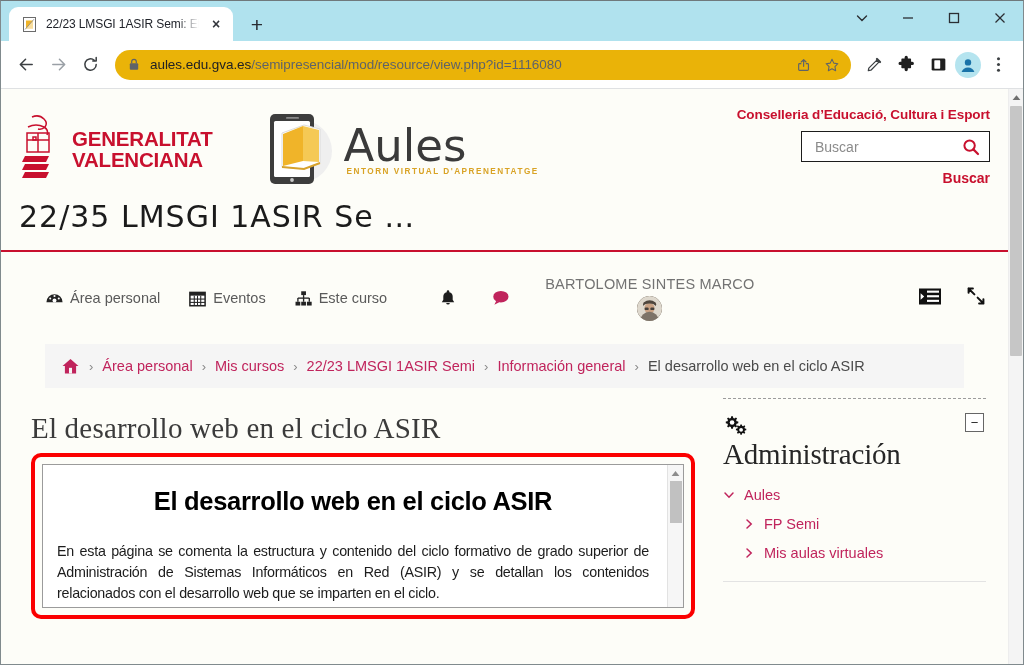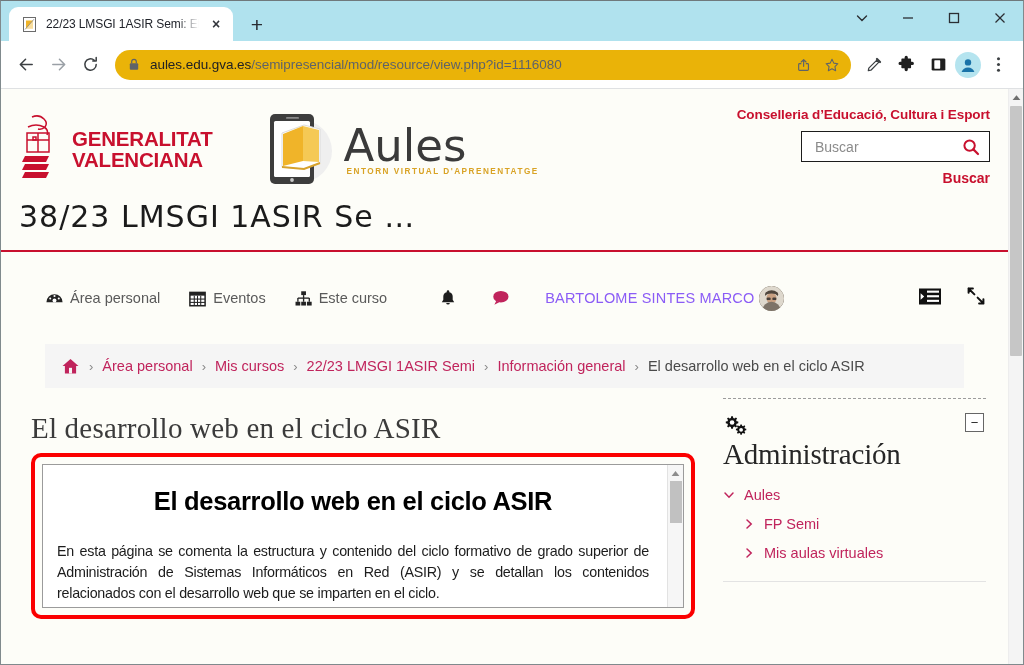--- a/index.html
+++ b/index.html
@@ -250,22 +250,23 @@
   .navitem {
     display: flex; align-items: center; gap: 6px;
     color: #5a5a5a; font-size: 14.5px;
     margin-right: 28px;
   }
   .navitem .ico { display: flex; align-items: center; flex: none; }
   .nav-bell { margin-left: 23px; margin-right: 32px; display: flex; }
   .nav-msg { margin-right: 34px; display: flex; }
   .navuser {
     display: flex; align-items: center; gap: 4px;
-    color: #8b5cf6; font-size: 14.5px;
+    color: #737373; font-size: 14.5px;
     letter-spacing: 0.2px;
+    flex-direction: column;
   }
   .avatar {
     width: 25px; height: 25px; border-radius: 50%;
     flex: none; overflow: hidden;
     background: #6b6054;
     position: relative;
   }
   .navright {
     position: absolute; right: 22px; top: 0; height: 52px;
     display: flex; align-items: center; gap: 24px;
@@ -573,21 +574,21 @@
                 <svg width="18" height="18" viewBox="0 0 18 18">
                     <circle cx="7.6" cy="7.6" r="5.2" stroke="#c8102e" stroke-width="2" fill="none"></circle>
                     <line x1="11.4" y1="11.4" x2="16" y2="16" stroke="#c8102e" stroke-width="2.2" stroke-linecap="round"></line>
                   </svg>
               </span>
             </div>
             <div class="salir">Buscar</div>
           </div>
         </div>
 
-        <div class="course-title">38/23 LMSGI 1ASIR Se …</div>
+        <div class="course-title">22/35 LMSGI 1ASIR Se …</div>
         <div class="red-rule"></div>
       </div>
 
       <div class="navbar">
         <div class="navitem">
           <span class="ico">
             <svg width="19" height="19" viewBox="0 0 20 20">
                 <path d="M1.5 14 a8.5 8.5 0 0 1 17 0 Z" fill="#232323"></path>
                 <circle cx="10" cy="12" r="2.1" fill="#ffffff"></circle>
                 <circle cx="5.5" cy="10" r="1.1" fill="#ffffff"></circle>

